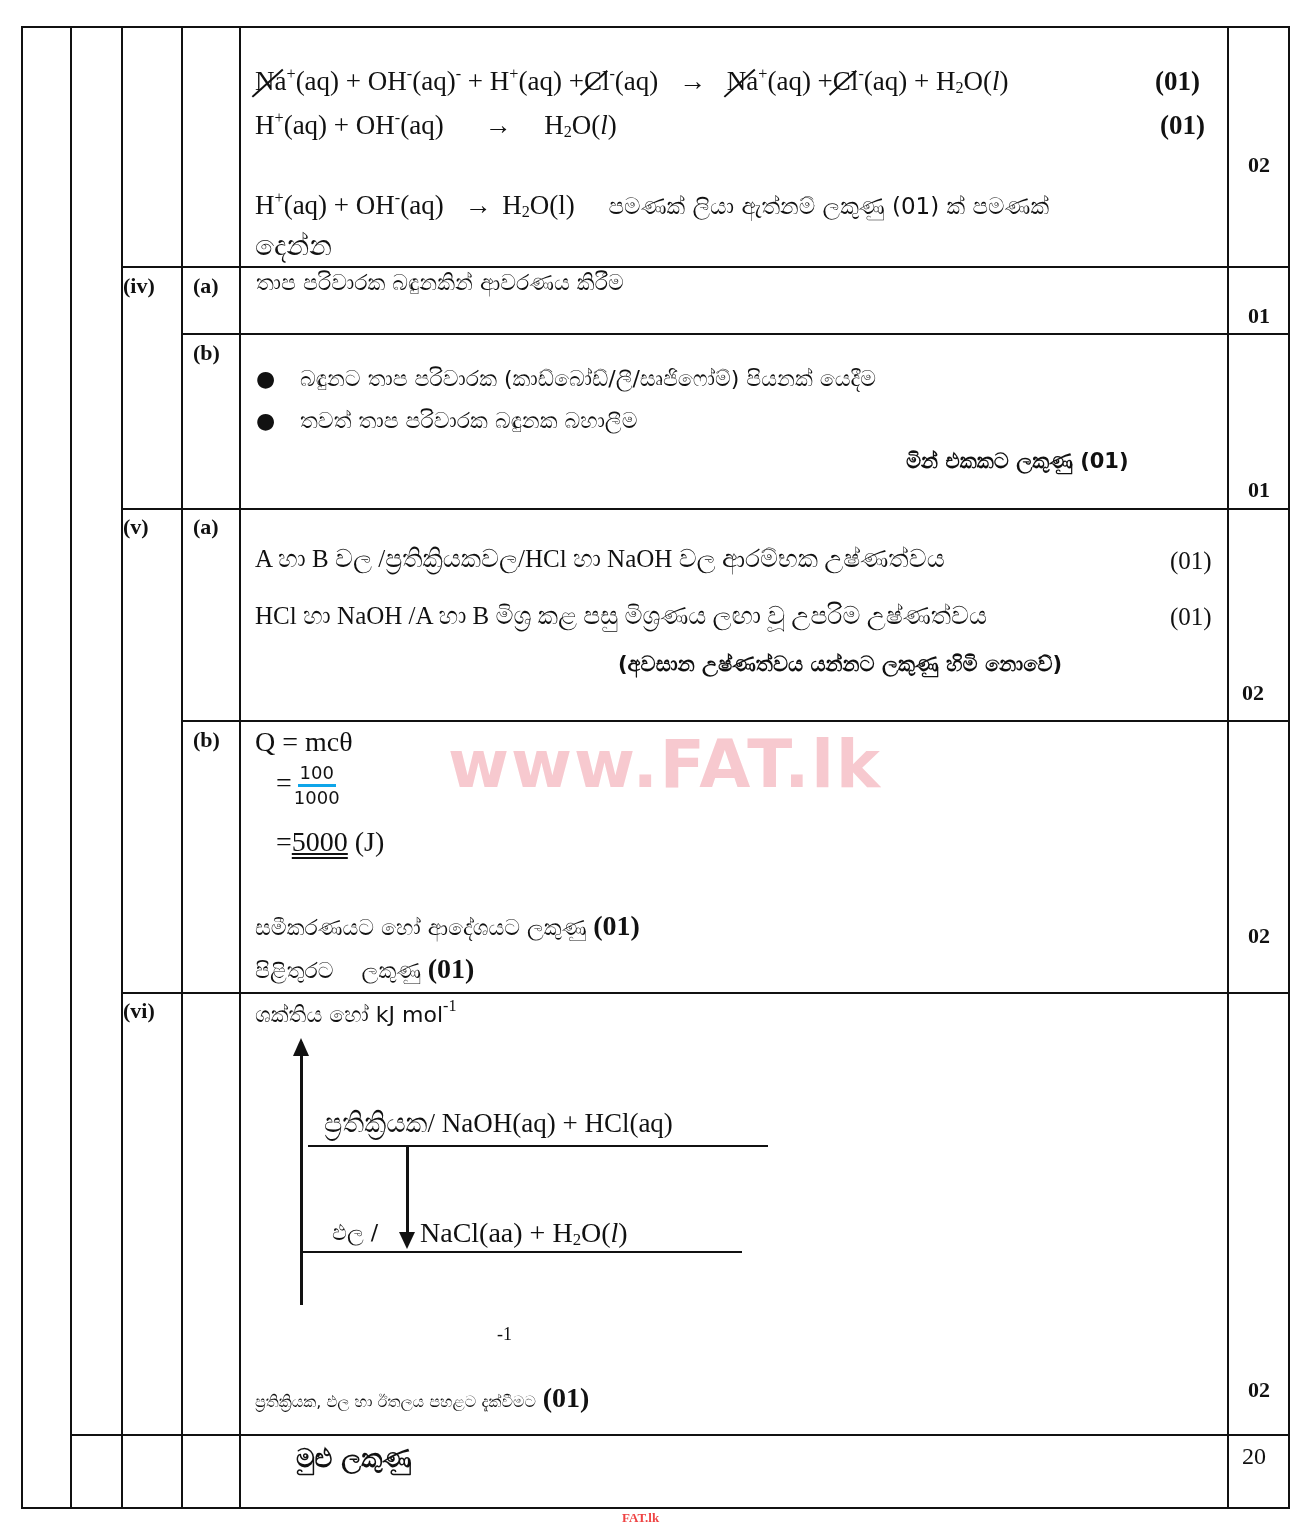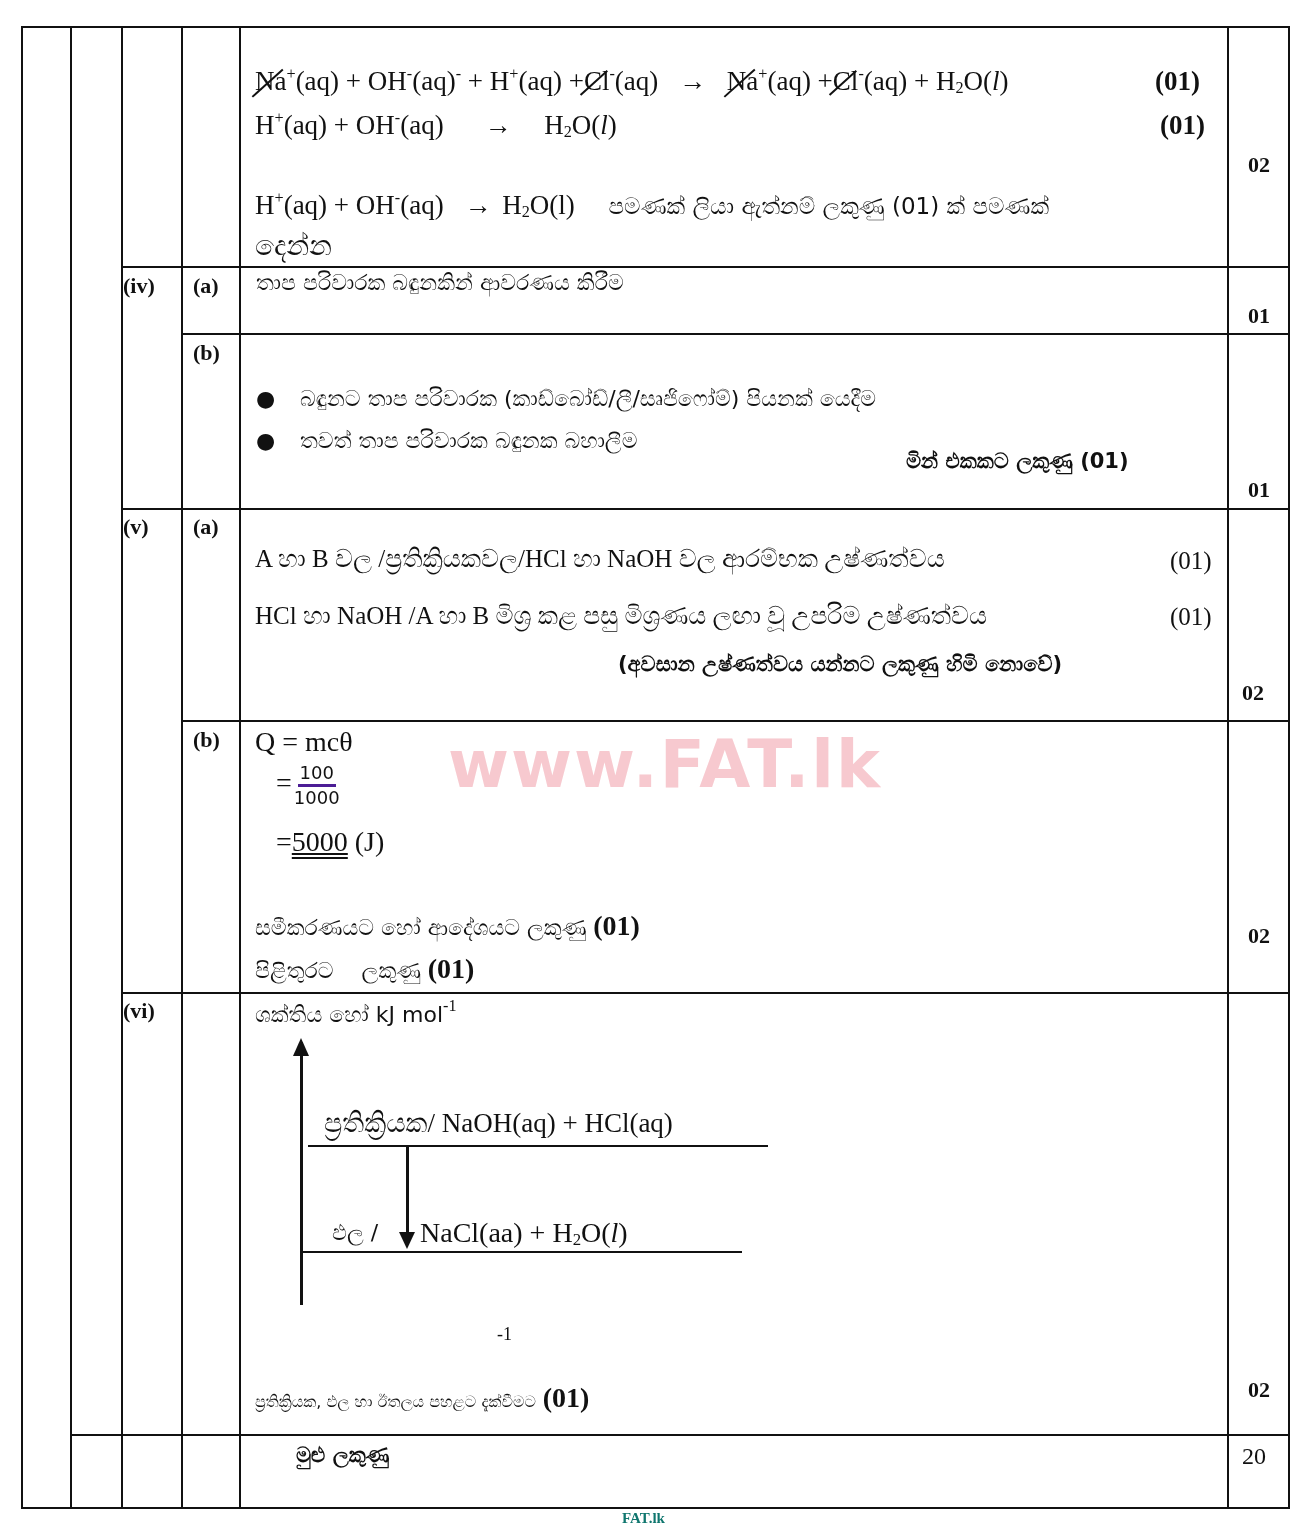--- a/index.html
+++ b/index.html
@@ -14,24 +14,24 @@
   sup { font-size:0.6em; vertical-align:0.7em; line-height:0; }
   sub { font-size:0.6em; vertical-align:-0.2em; line-height:0; }
   .strike { position:relative; display:inline-block; }
   .strike::after { content:""; position:absolute; left:-8px; right:-2px; top:50%; height:2px;
                    background:#111; transform:rotate(-42deg); }
   .arrow { display:inline-block; font-weight:bold; margin:0 14px; }
   .watermark { position:absolute; left:448px; top:726px; font-family:"DejaVu Sans","Liberation Sans",sans-serif;
                font-weight:bold; font-size:66px; color:#f7c9cf; letter-spacing:2px; z-index:0; }
   .frac { display:inline-flex; flex-direction:column; align-items:center; vertical-align:middle;
           font-family:"DejaVu Sans", sans-serif; font-size:18px; margin:0 6px 0 2px; }
-  .frac .num { border-bottom:3px solid #4c1d95; padding:0 2px 2px; }
+  .frac .num { border-bottom:3px solid #0ea5e9; padding:0 2px 2px; }
   .frac .den { padding-top:2px; }
   .dbl { text-decoration:underline; text-decoration-style:double; }
-  .footer { position:absolute; left:622px; top:1510px; font-size:15px; font-weight:bold; color:#0f766e; }
+  .footer { position:absolute; left:622px; top:1510px; font-size:13px; font-weight:bold; color:#ef4444; }
   .diag-axis { position:absolute; left:300px; top:1042px; width:3px; height:263px; background:#111; }
   .diag-axis-head { position:absolute; left:293px; top:1038px; width:0; height:0;
                     border-left:8px solid transparent; border-right:8px solid transparent; border-bottom:18px solid #111; }
   .diag-level { position:absolute; height:2px; background:#111; }
   .diag-drop { position:absolute; left:406px; top:1146px; width:2.5px; height:92px; background:#111; }
   .diag-drop-head { position:absolute; left:399px; top:1232px; width:0; height:0;
                     border-left:8px solid transparent; border-right:8px solid transparent; border-top:17px solid #111; }
   .z1 { z-index:1; }
 </style>
 </head>
@@ -81,21 +81,21 @@
 </div>
 <div class="t z1" style="left:255px;top:232px;font-family:'DejaVu Sans',sans-serif;font-size:28px;">දෙන්න</div>
 <div class="mark" style="left:1248px;top:152px;">02</div>
 
 <div class="lab" style="left:123px;top:273px;">(iv)</div>
 <div class="lab" style="left:193px;top:273px;">(a)</div>
 <div class="t" style="left:256px;top:272px;font-family:'DejaVu Sans',sans-serif;font-size:22px;">තාප පරිවාරක බඳුනකින් ආවරණය කිරීම</div>
 <div class="mark" style="left:1248px;top:303px;">01</div>
 
 <div class="lab" style="left:193px;top:340px;">(b)</div>
-<div class="t" style="left:256px;top:368px;font-family:'DejaVu Sans',sans-serif;font-size:22px;margin-top:20px;">
+<div class="t" style="left:256px;top:368px;font-family:'DejaVu Sans',sans-serif;font-size:22px;">
   <div style="margin-bottom:20px;">
     <span style="display:inline-block;width:44px;">●</span><span>බඳුනට තාප පරිවාරක (කාඩ්බෝඩ්/ලී/සෘජිෆෝම්) පියනක් යෙදීම</span>
   </div>
   <div>
     <span style="display:inline-block;width:44px;">●</span><span>තවත් තාප පරිවාරක බඳුනක බහාලීම</span>
   </div>
 </div>
 <div class="t b" style="left:906px;top:451px;font-family:'DejaVu Sans',sans-serif;font-size:21px;">මින් එකකට ලකුණු (01)</div>
 <div class="mark" style="left:1248px;top:477px;">01</div>
 
@@ -145,16 +145,16 @@
   <div class="t" style="left:420px;top:1219px;font-size:28px;">NaCl(aa) + H<sub>2</sub>O(<i>l</i>)</div>
   <div class="diag-level" style="left:302px;top:1251px;width:440px;"></div>
 </div>
 <div class="t" style="left:497px;top:1325px;font-size:18px;">-1</div>
 <div class="t" style="left:255px;top:1384px;">
   <span style="font-family:'DejaVu Sans',sans-serif;font-size:16px;">ප්‍රතික්‍රියක, ඵල හා ඊතලය පහළට දැක්වීමට</span>
   <span class="b" style="font-size:28px;">(01)</span>
 </div>
 <div class="mark" style="left:1248px;top:1377px;">02</div>
 
-<div class="t b" style="left:296px;top:1445px;font-family:'DejaVu Sans',sans-serif;font-size:21px;">මුළු ලකුණු</div>
+<div class="t b" style="left:296px;top:1445px;font-family:'DejaVu Sans',sans-serif;font-size:26px;">මුළු ලකුණු</div>
 <div class="t" style="left:1242px;top:1444px;font-size:24px;">20</div>
 
 <div class="footer">FAT.lk</div>
 
 </body></html>

